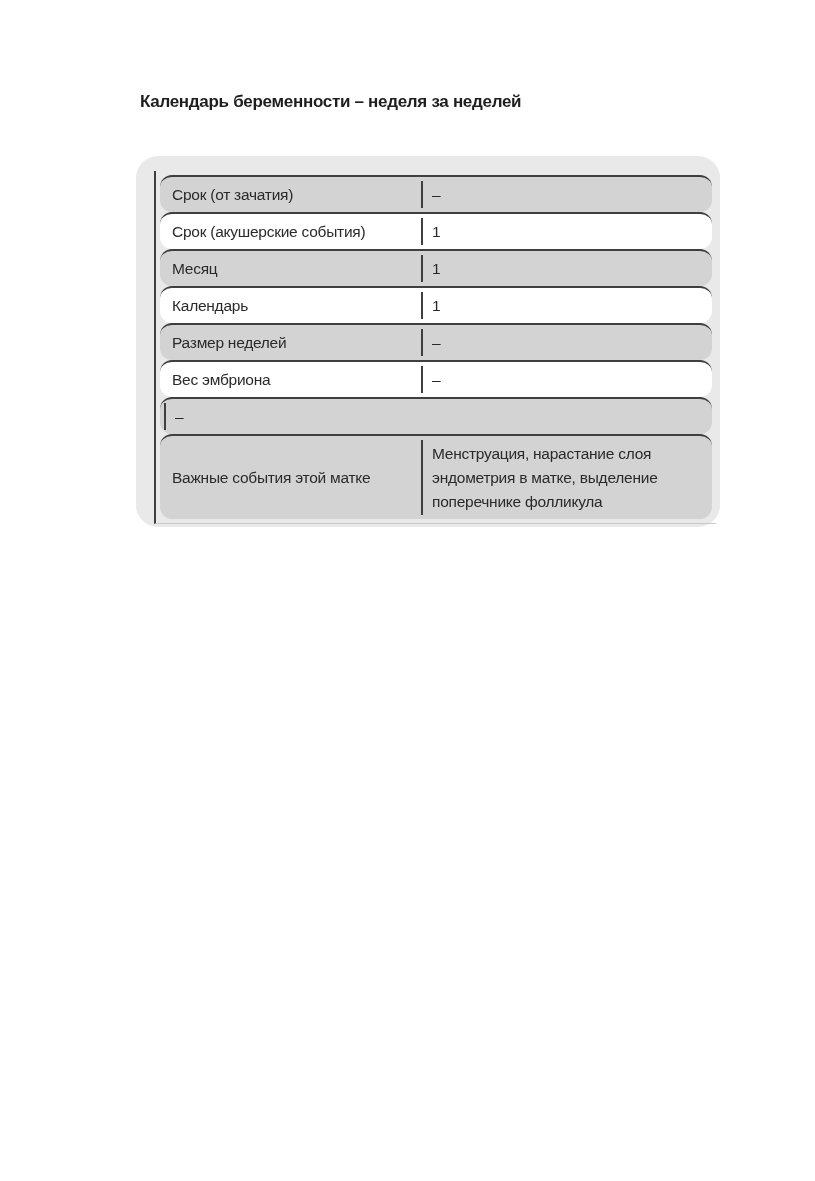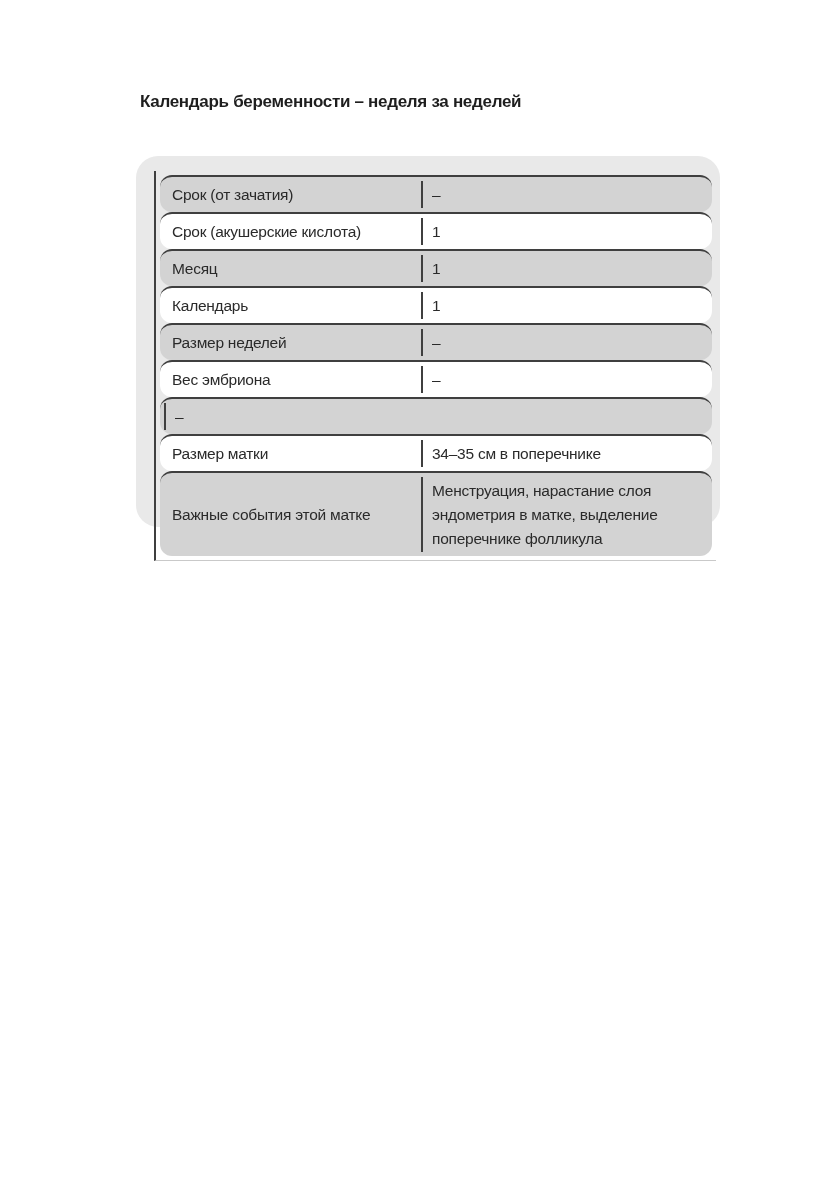--- a/index.html
+++ b/index.html
@@ -73,21 +73,21 @@
 
   <div class="table-card">
     <div class="data-table">
 
       <div class="row shaded">
         <div class="cell label">Срок (от зачатия)</div>
         <div class="cell value">–</div>
       </div>
 
       <div class="row">
-        <div class="cell label">Срок (акушерские кислота)</div>
+        <div class="cell label">Срок (акушерские события)</div>
         <div class="cell value">1</div>
       </div>
 
       <div class="row shaded">
         <div class="cell label">Месяц</div>
         <div class="cell value">1</div>
       </div>
 
       <div class="row">
         <div class="cell label">Календарь</div>
@@ -101,24 +101,20 @@
 
       <div class="row">
         <div class="cell label">Вес эмбриона</div>
         <div class="cell value">–</div>
       </div>
 
       <div class="row shaded">
         <div class="cell value">–</div>
       </div>
 
-      <div class="row">
-        <div class="cell label">Размер матки</div>
-        <div class="cell value">34–35 см в поперечнике</div>
-      </div>
 
       <div class="row shaded">
         <div class="cell label">Важные события этой матке</div>
         <div class="cell value">Менструация, нарастание слоя эндометрия в матке, выделение поперечнике фолликула</div>
       </div>
 
 
     </div>
   </div>
 

